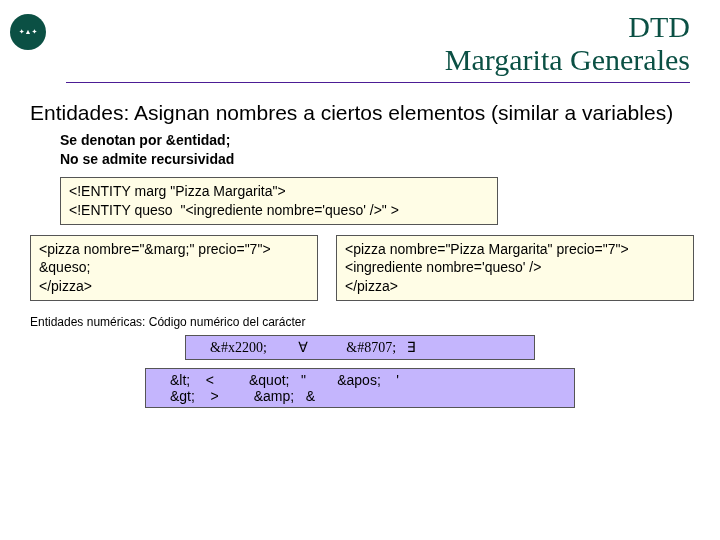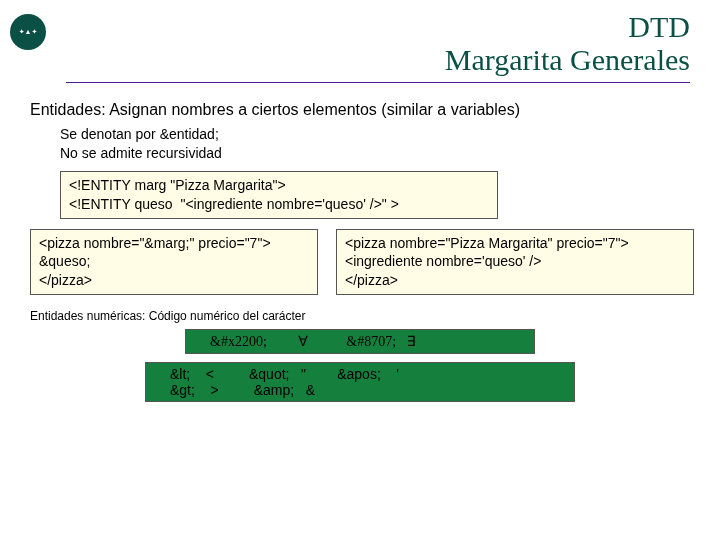--- a/index.html
+++ b/index.html
@@ -49,27 +49,28 @@
     line-height: 1.1;
     border-bottom: 1px solid #4c1d95;
     padding-bottom: 6px;
     margin-left: 20px;
   }
   .content {
     padding: 18px 30px 0 30px;
     font-size: 15px;
   }
   .main-line {
-    font-size: 16px;
+    font-size: 21px;
     margin-bottom: 6px;
   }
   .sub-line {
     font-size: 14px;
     margin-left: 30px;
     line-height: 1.35;
+    font-weight: bold;
   }
   .code-box {
     background: #fffde6;
     border: 1px solid #555;
     font-family: Arial, sans-serif;
     font-size: 14px;
     padding: 4px 8px;
     line-height: 1.35;
     white-space: pre;
   }
@@ -90,21 +91,21 @@
   .section {
     font-size: 12px;
     margin: 6px 0 6px 0;
   }
   .entity-row {
     display: flex;
     justify-content: center;
     gap: 0;
   }
   .entity-box {
-    background: #15803d;
+    background: #c4b5fd;
     border: 1px solid #555;
     font-size: 14px;
     padding: 3px 24px;
     white-space: pre;
     font-family: Arial, sans-serif;
   }
   .ebox1 { width: 300px; margin-bottom: 8px;}
   .ebox2 { width: 380px; }
   .sym { font-family: "Times New Roman", serif; }
 </style>

